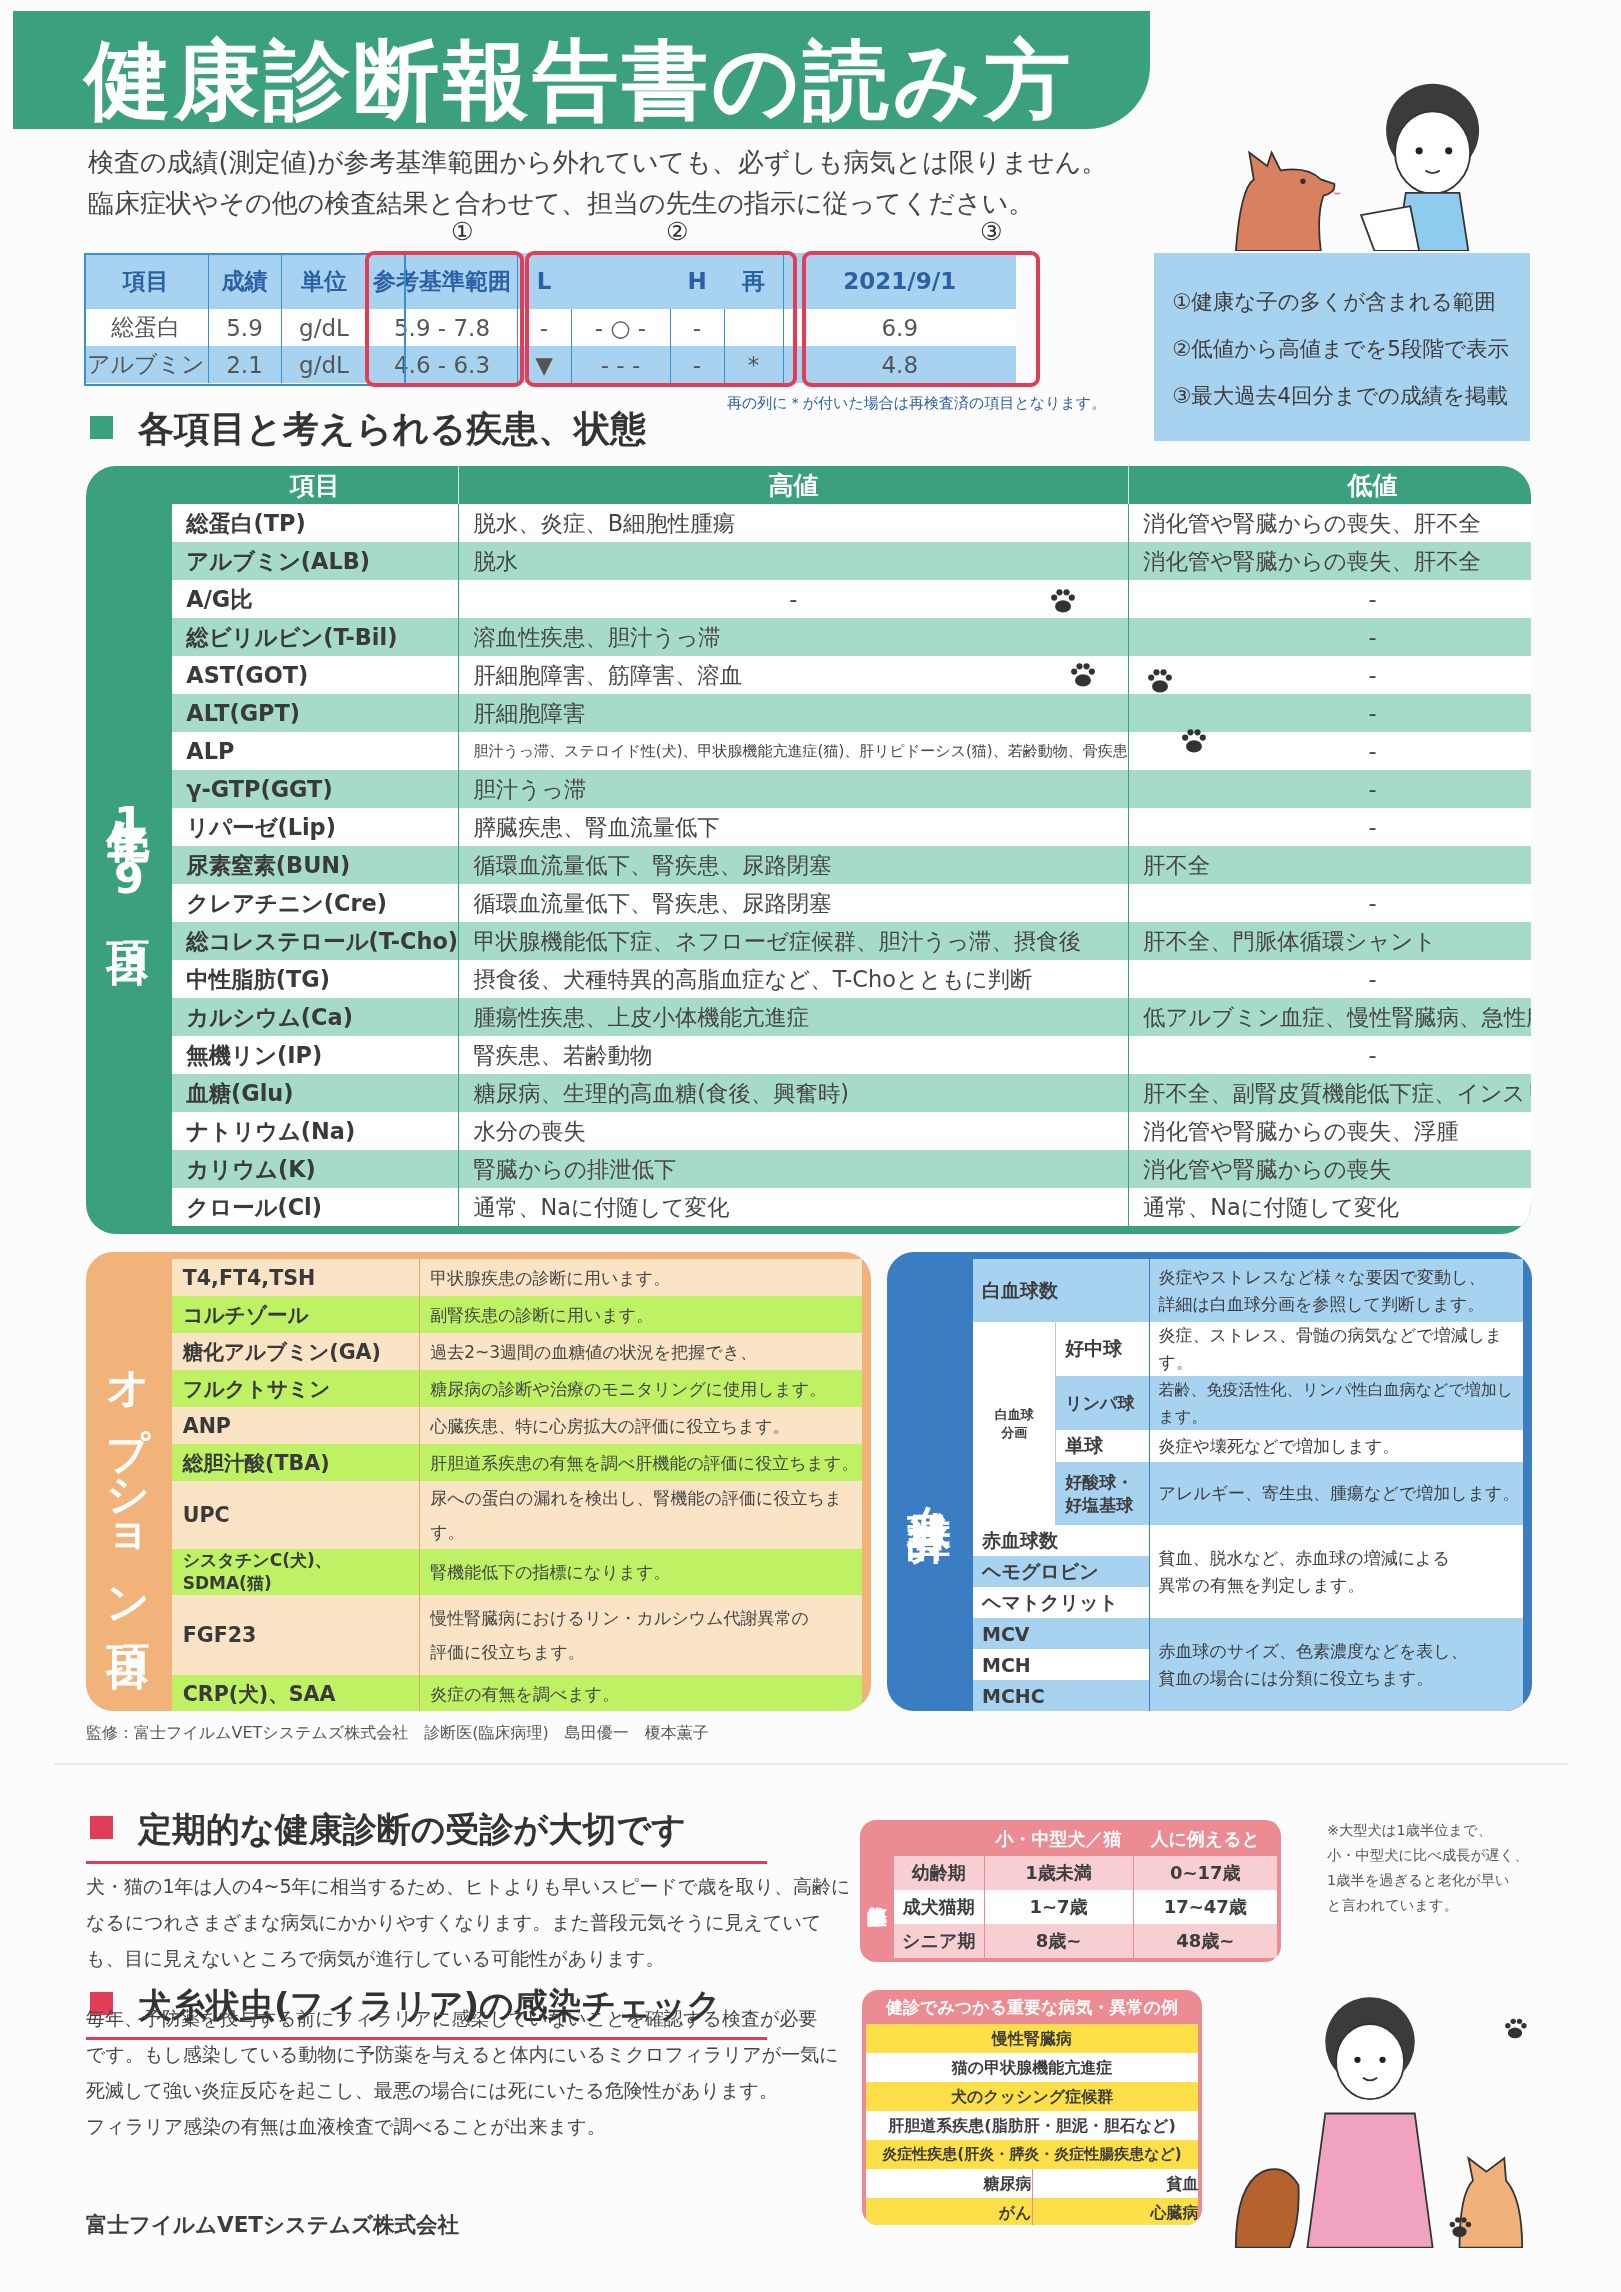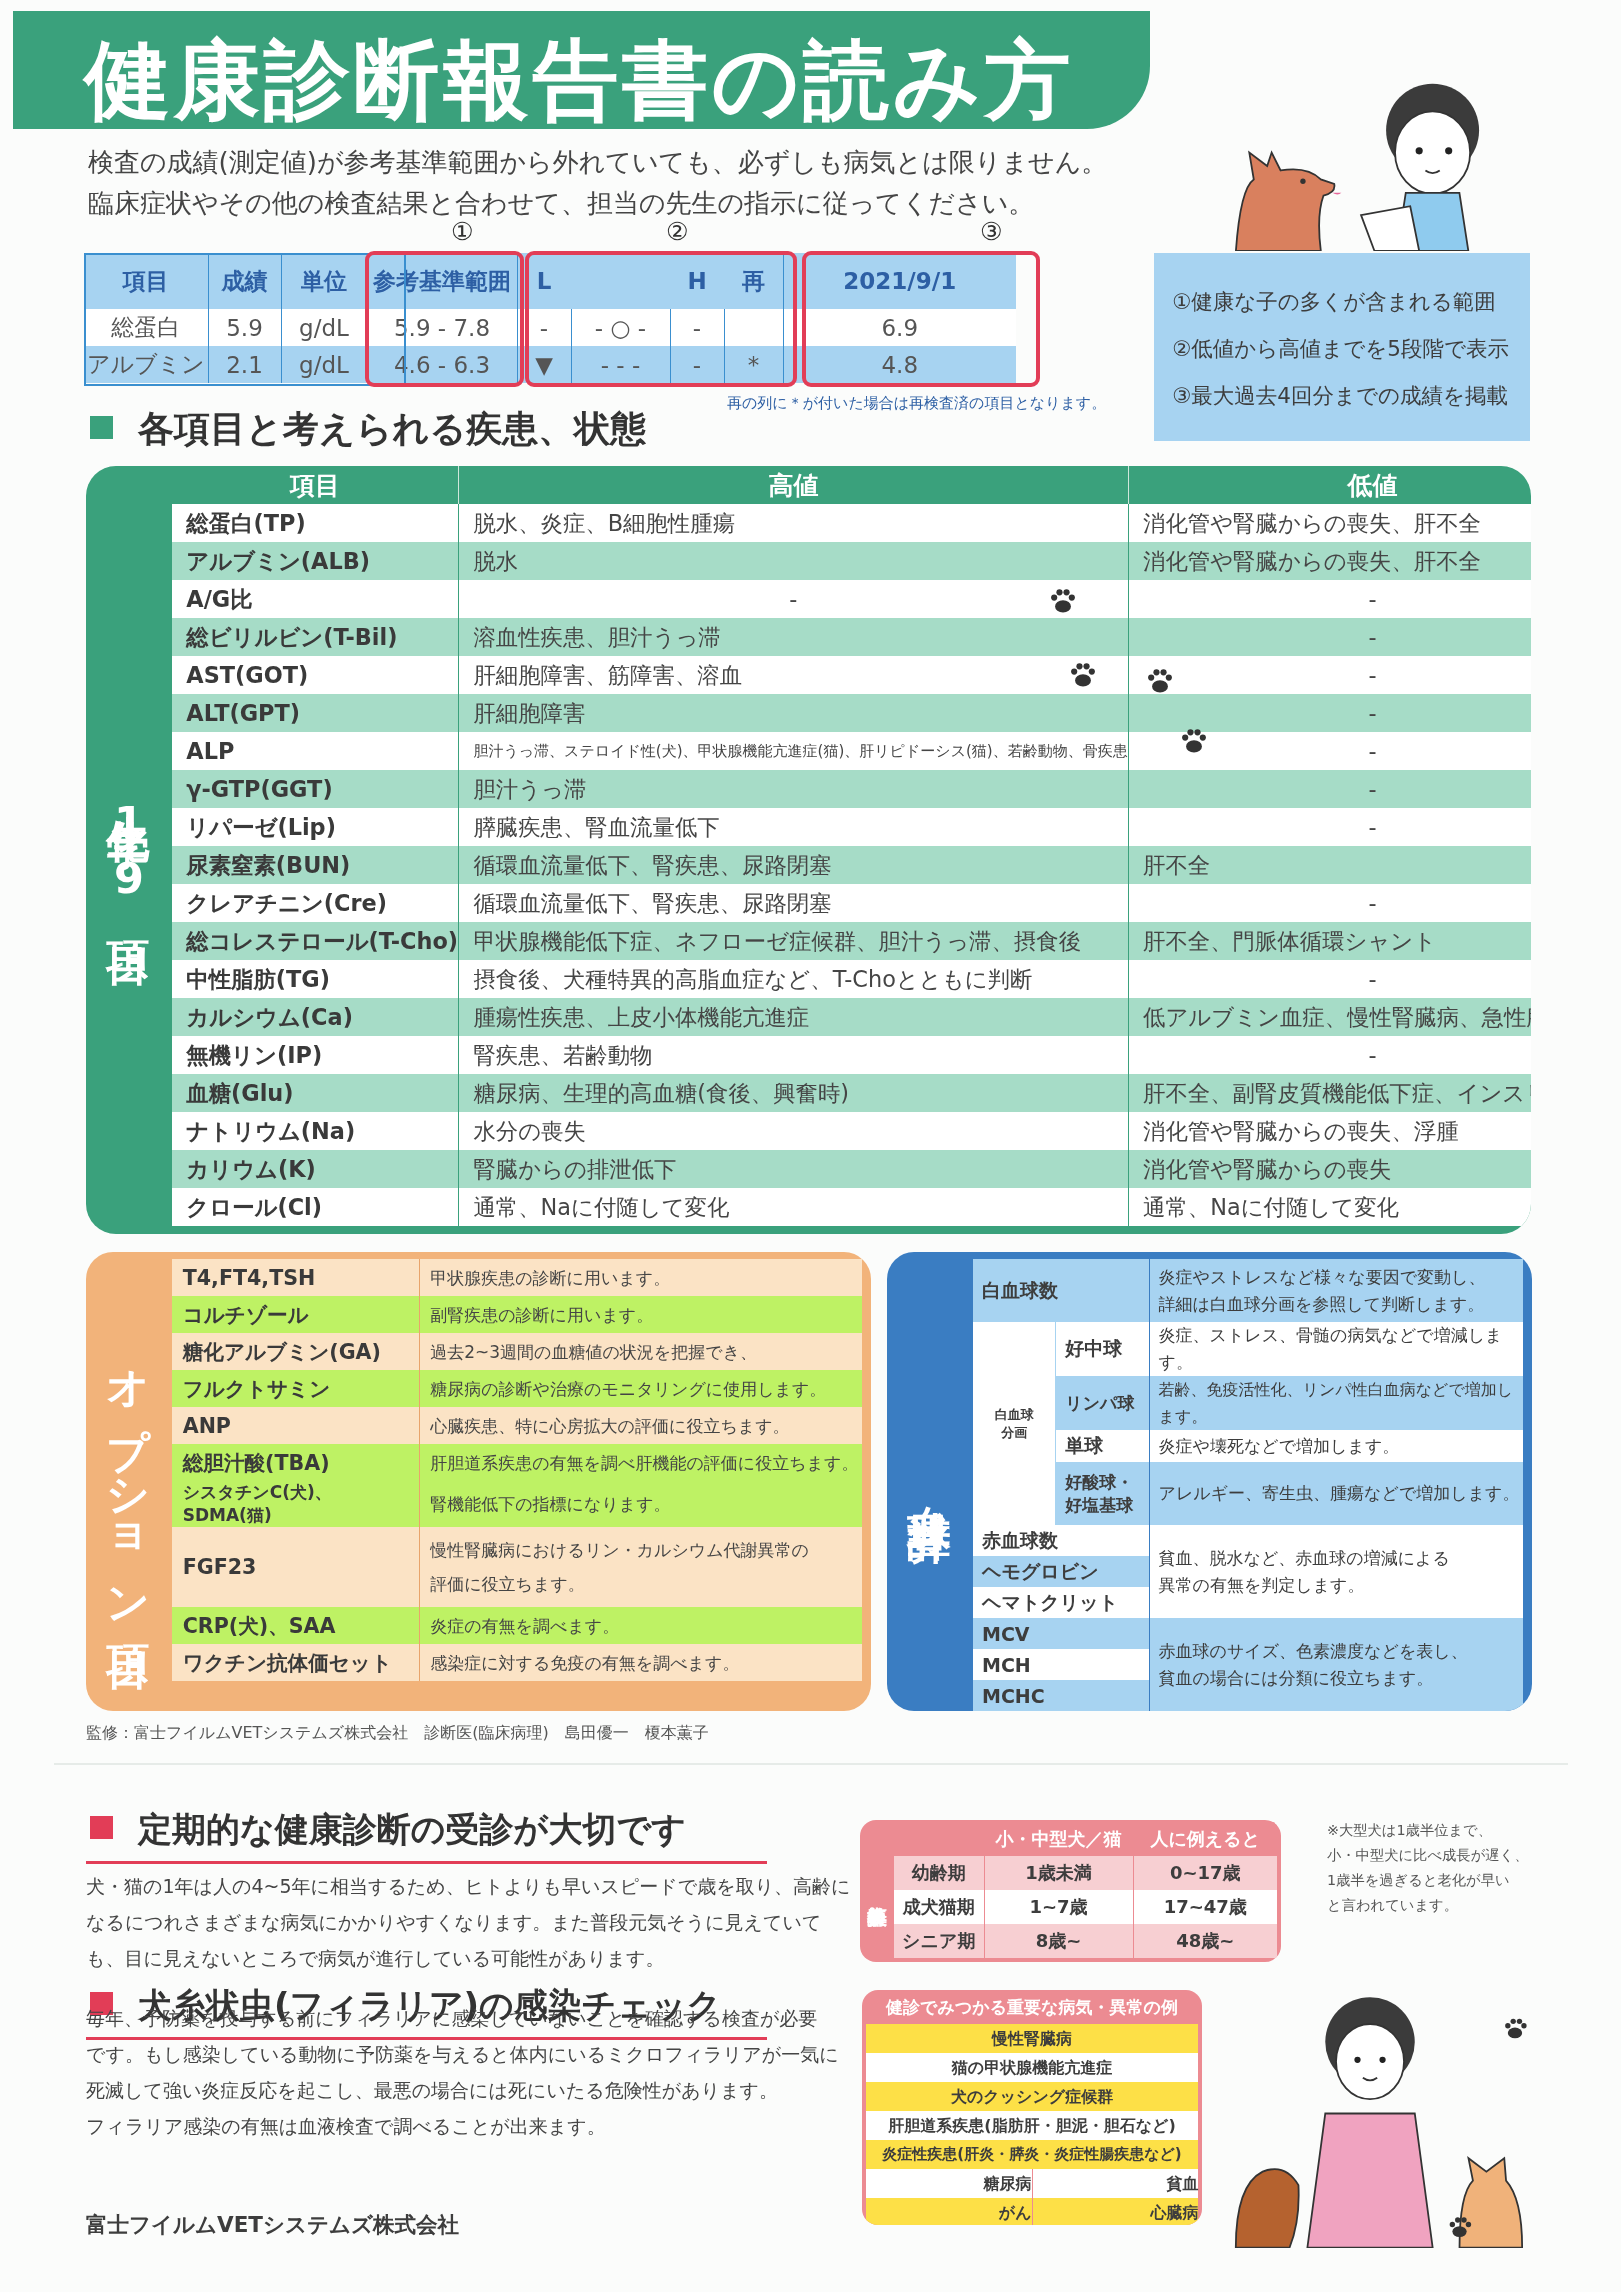--- a/index.html
+++ b/index.html
@@ -361,20 +361,26 @@
           <td class="desc">
             <div>心臓疾患、特に心房拡大の評価に役立ちます。</div>
           </td>
         </tr>
         <tr class="even">
           <td class="item" style="height: 37px;">総胆汁酸(TBA)</td>
           <td class="desc">
             <div>肝胆道系疾患の有無を調べ肝機能の評価に役立ちます。</div>
           </td>
         </tr>
+        <tr class="odd">
+          <td class="item" style="height: 37px;">UPC</td>
+          <td class="desc">
+            <div>尿への蛋白の漏れを検出し、腎機能の評価に役立ちます。</div>
+          </td>
+        </tr>
         <tr class="even">
           <td class="item" style="height: 37px; font-size: 17px;">シスタチンC(犬)、SDMA(猫)</td>
           <td class="desc">
             <div>腎機能低下の指標になります。</div>
           </td>
         </tr>
         <tr class="odd">
           <td class="item" style="height: 80px;">FGF23</td>
           <td class="desc">
             <div>慢性腎臓病におけるリン・カルシウム代謝異常の</div>

